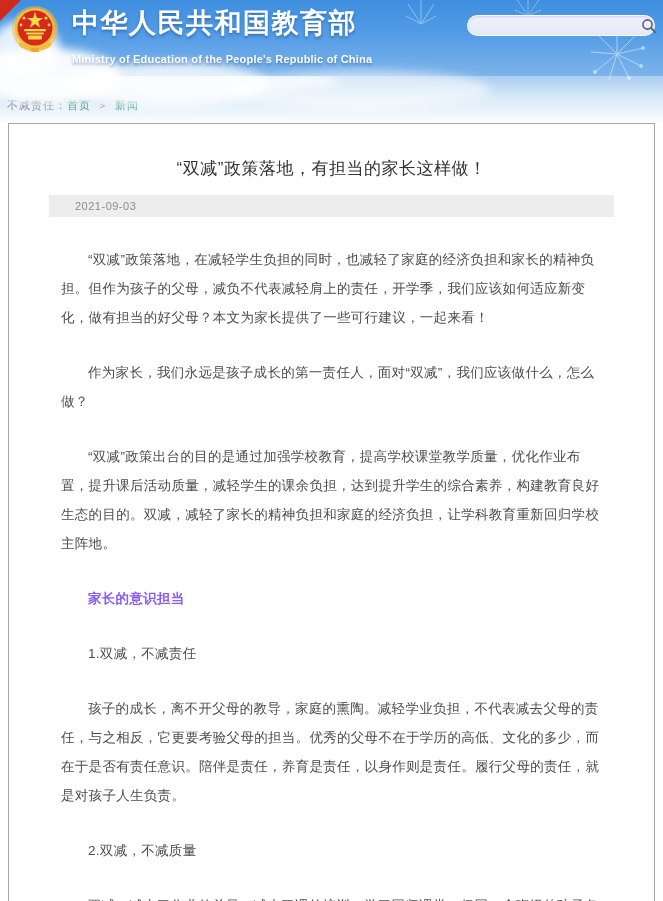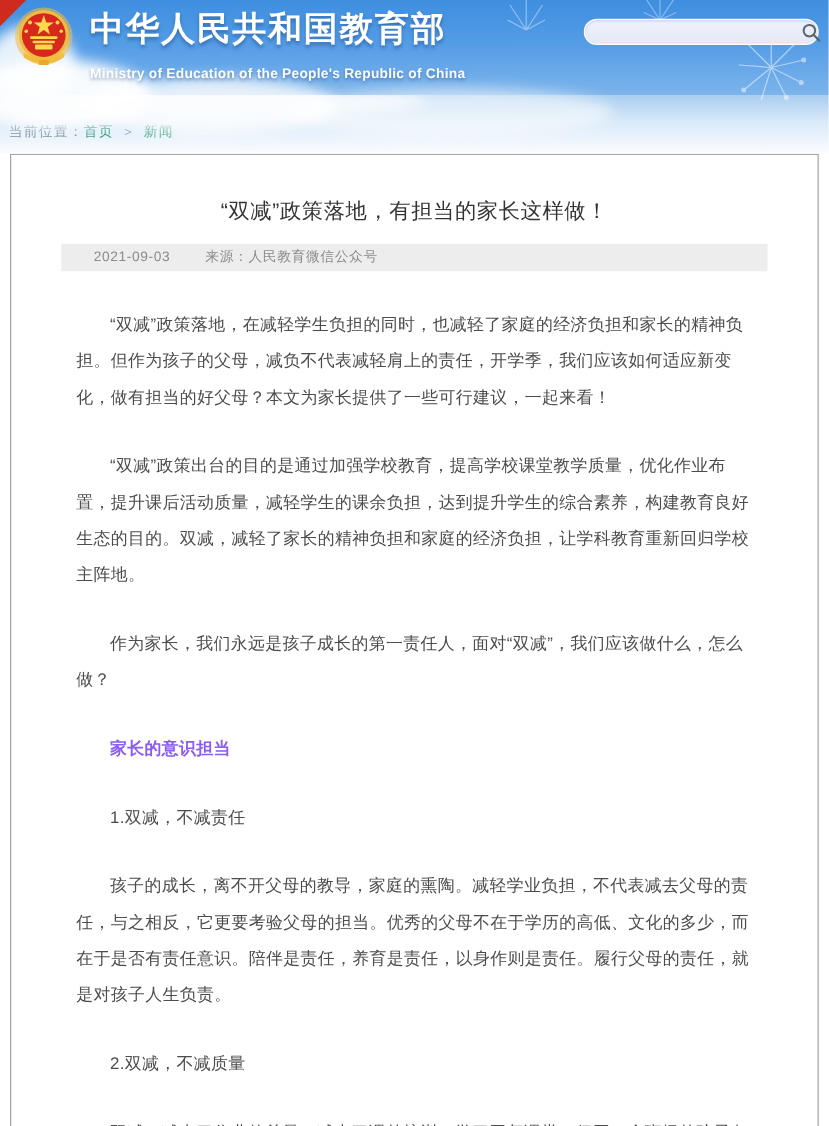--- a/index.html
+++ b/index.html
@@ -150,36 +150,35 @@
     <svg class="search-icon" viewBox="0 0 16 16">
       <circle cx="6.5" cy="6.5" r="4.6" fill="none" stroke="#5a6470" stroke-width="1.6"></circle>
       <line x1="10" y1="10" x2="14.4" y2="14.4" stroke="#5a6470" stroke-width="1.8" stroke-linecap="round"></line>
     </svg>
   </div>
 </div>
 
 <div class="sub-banner">
   <div class="cloud" style="left:40px; top:-8px; width:300px; height:26px; opacity:.7;"></div>
   <div class="breadcrumb">
-    <span>当前位置：</span><a class="crumb-link">首页</a><span class="sep">＞</span><a class="crumb-link">新闻</a>
+    <span>不减责任：</span><a class="crumb-link">首页</a><span class="sep">＞</span><a class="crumb-link">新闻</a>
   </div>
 </div>
 
 <div class="content-box">
   <h1 class="article-title">“双减”政策落地，有担当的家长这样做！</h1>
 
   <div class="meta-bar">
     <span>2021-09-03</span>
-    <span>来源：人民教育微信公众号</span>
   </div>
 
   <div class="article-body">
     <p>“双减”政策落地，在减轻学生负担的同时，也减轻了家庭的经济负担和家长的精神负担。但作为孩子的父母，减负不代表减轻肩上的责任，开学季，我们应该如何适应新变化，做有担当的好父母？本文为家长提供了一些可行建议，一起来看！</p>
+    <p>作为家长，我们永远是孩子成长的第一责任人，面对“双减”，我们应该做什么，怎么做？</p>
     <p>“双减”政策出台的目的是通过加强学校教育，提高学校课堂教学质量，优化作业布置，提升课后活动质量，减轻学生的课余负担，达到提升学生的综合素养，构建教育良好生态的目的。双减，减轻了家长的精神负担和家庭的经济负担，让学科教育重新回归学校主阵地。</p>
-    <p>作为家长，我们永远是孩子成长的第一责任人，面对“双减”，我们应该做什么，怎么做？</p>
     <p class="section-head">家长的意识担当</p>
     <p>1.双减，不减责任</p>
     <p>孩子的成长，离不开父母的教导，家庭的熏陶。减轻学业负担，不代表减去父母的责任，与之相反，它更要考验父母的担当。优秀的父母不在于学历的高低、文化的多少，而在于是否有责任意识。陪伴是责任，养育是责任，以身作则是责任。履行父母的责任，就是对孩子人生负责。</p>
     <p>2.双减，不减质量</p>
     <p>双减，减去了作业的总量，减去了课外培训，学习回归课堂，但同一个班级的孩子各有所长，在普遍性的教育模式中，难免出现行为和成绩上的差异。作为最了解孩子的人，家长要更专注于培养孩子的自控力、专注力和情绪管理能力，与老师携手，共同为孩子成长助力。要知道，孩子的学习是爬坡，更要家长和学校的“双向奔赴”。</p>
 
   </div>
 </div>
 
 </body></html>

